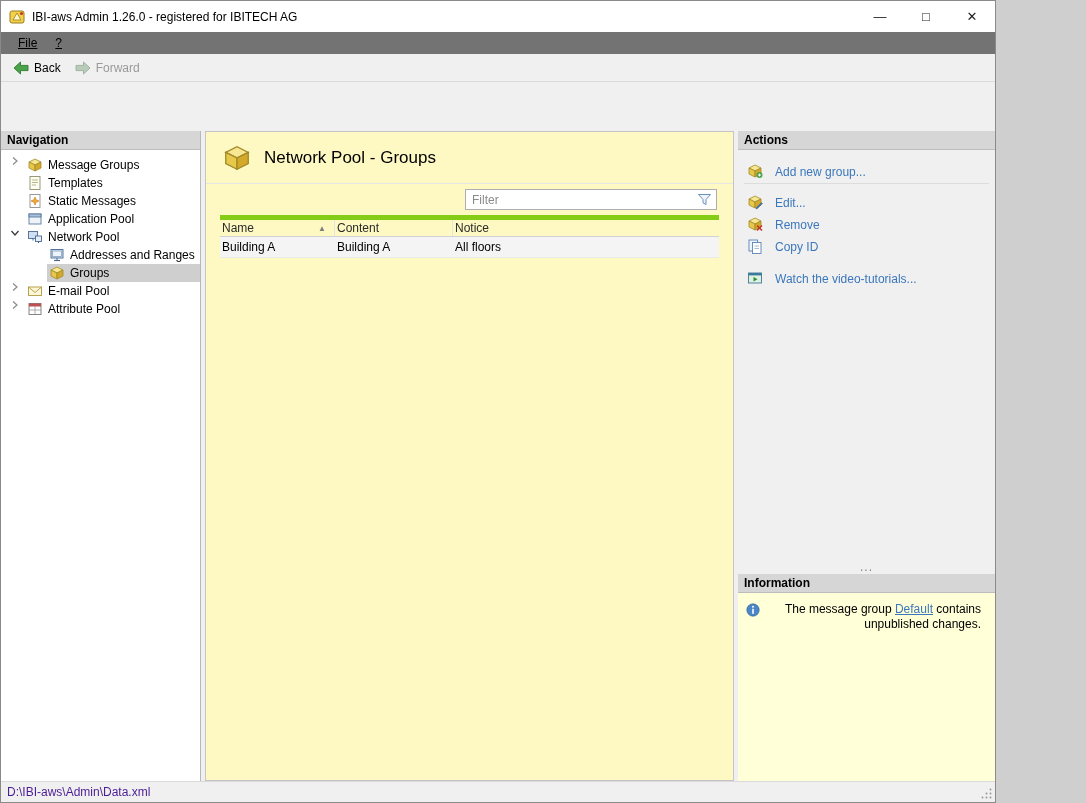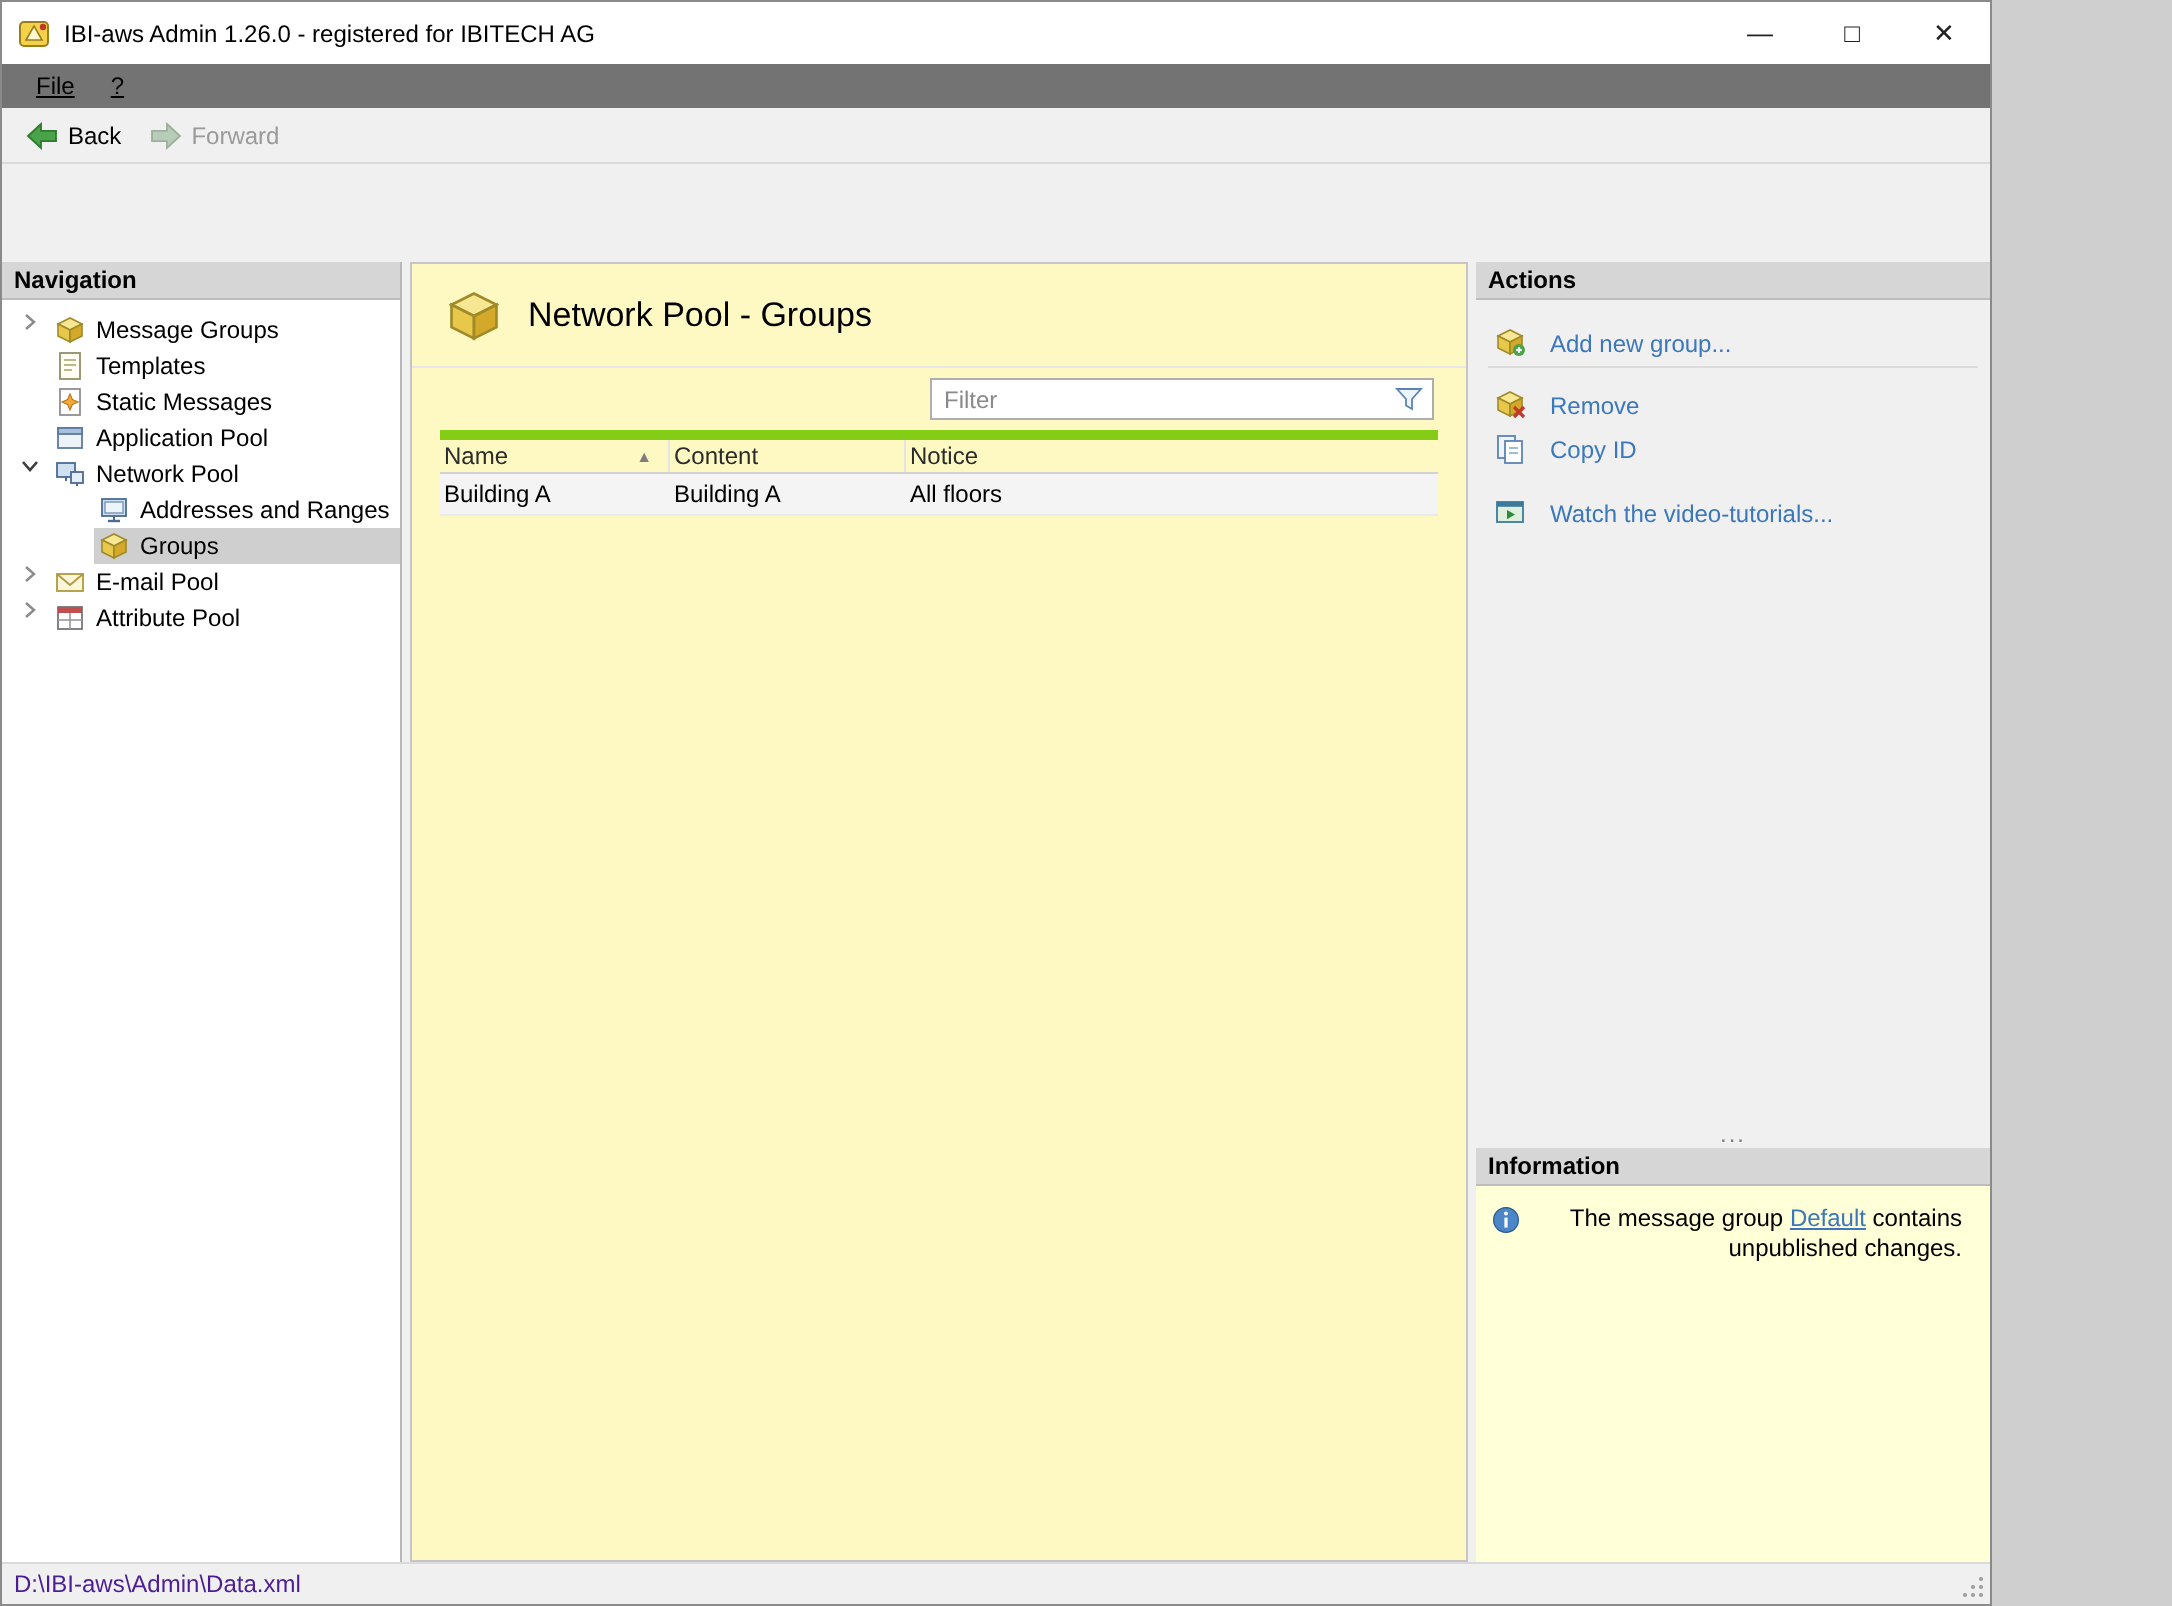--- a/index.html
+++ b/index.html
@@ -315,20 +315,29 @@
             <polygon points="14,5 8,8 8,14 14,11" fill="#d4a829" stroke="#a08a28" stroke-width="0.8"></polygon>
             <circle cx="12.5" cy="12" r="3" fill="#4aa24a"></circle>
             <line x1="12.5" y1="10.6" x2="12.5" y2="13.4" stroke="#fff" stroke-width="1.1"></line>
             <line x1="11.1" y1="12" x2="13.9" y2="12" stroke="#fff" stroke-width="1.1"></line>
           </svg>
           <span class="a-label">Add new group...</span>
         </div>
 
         <div class="a-sep"></div>
 
+        <div class="action-item">
+          <svg class="a-icon" viewBox="0 0 16 16">
+            <polygon points="2,5 8,2 14,5 8,8" fill="#f7e692" stroke="#a08a28" stroke-width="0.8"></polygon>
+            <polygon points="2,5 8,8 8,14 2,11" fill="#e8c84a" stroke="#a08a28" stroke-width="0.8"></polygon>
+            <polygon points="14,5 8,8 8,14 14,11" fill="#d4a829" stroke="#a08a28" stroke-width="0.8"></polygon>
+            <polygon points="9.5,13.5 14.5,8.5 15.5,9.5 10.5,14.5 9,15" fill="#4a78b0" stroke="#2c5a8c" stroke-width="0.5"></polygon>
+          </svg>
+          <span class="a-label">Edit...</span>
+        </div>
 
         <div class="action-item">
           <svg class="a-icon" viewBox="0 0 16 16">
             <polygon points="2,5 8,2 14,5 8,8" fill="#f7e692" stroke="#a08a28" stroke-width="0.8"></polygon>
             <polygon points="2,5 8,8 8,14 2,11" fill="#e8c84a" stroke="#a08a28" stroke-width="0.8"></polygon>
             <polygon points="14,5 8,8 8,14 14,11" fill="#d4a829" stroke="#a08a28" stroke-width="0.8"></polygon>
             <line x1="10" y1="9.5" x2="15" y2="14.5" stroke="#c0392b" stroke-width="1.6"></line>
             <line x1="15" y1="9.5" x2="10" y2="14.5" stroke="#c0392b" stroke-width="1.6"></line>
           </svg>
           <span class="a-label">Remove</span>

